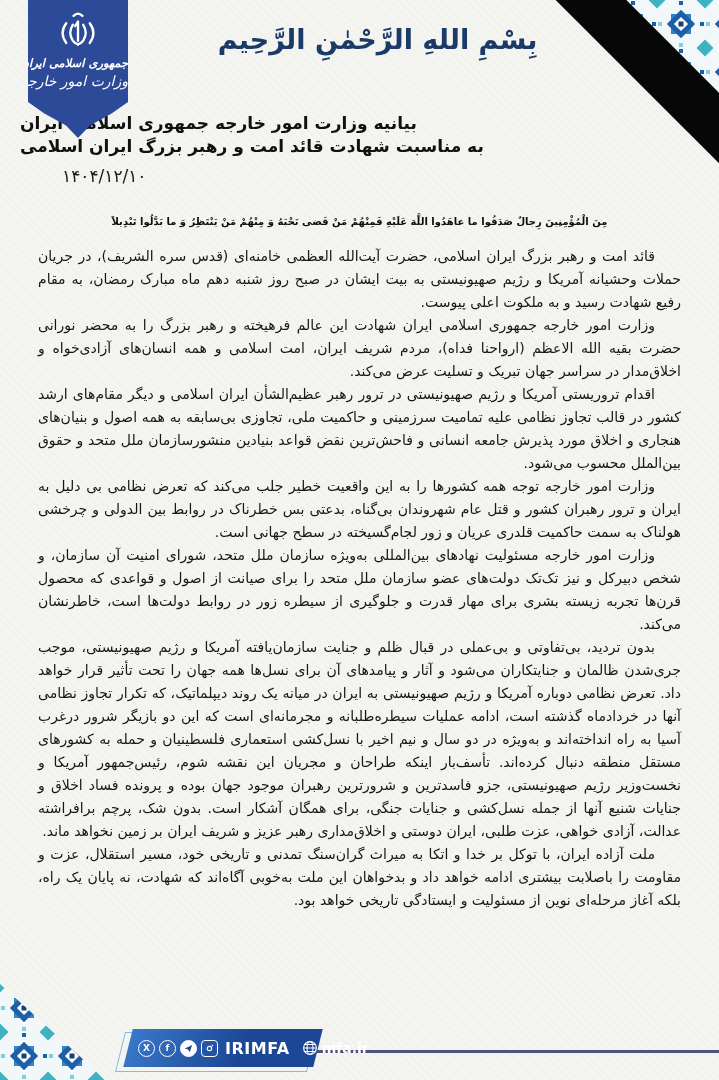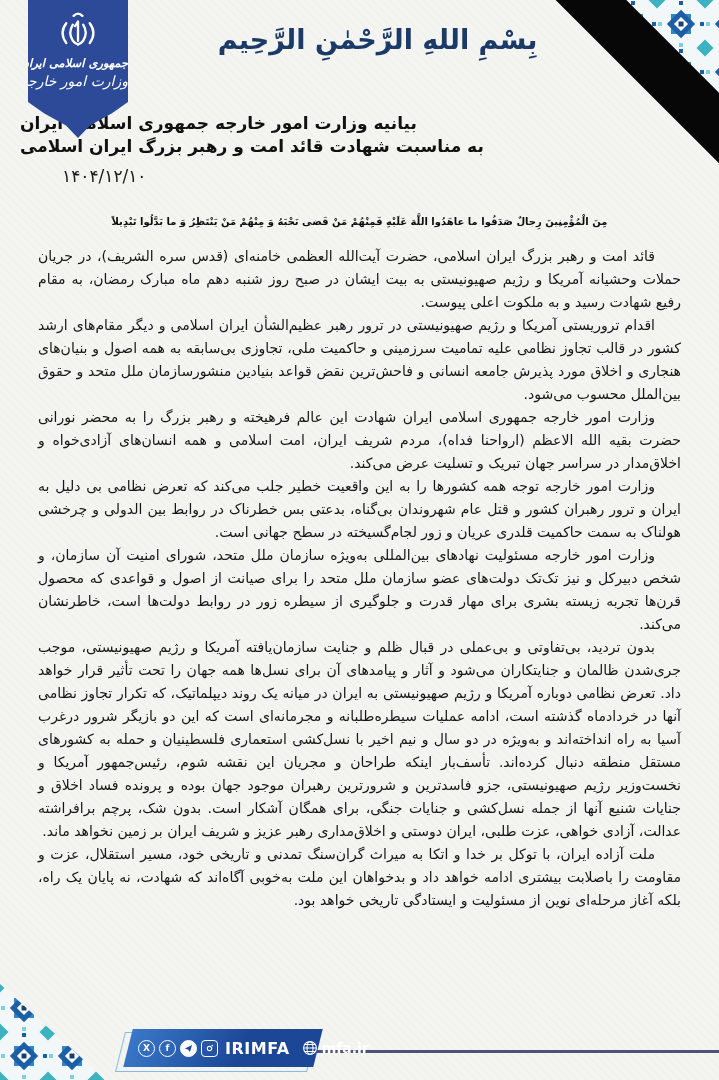--- a/index.html
+++ b/index.html
@@ -160,22 +160,22 @@
   <div class="title">
     <div>بیانیه وزارت امور خارجه جمهوری اسلامی ایران</div>
     <div>به مناسبت شهادت قائد امت و رهبر بزرگ ایران اسلامی</div>
   </div>
 
   <div class="date">۱۴۰۴/۱۲/۱۰</div>
 
   <div class="body">
     <p class="verse">مِنَ الْمُؤْمِنِينَ رِجالٌ صَدَقُوا ما عاهَدُوا اللَّهَ عَلَيْهِ فَمِنْهُمْ مَنْ قَضى نَحْبَهُ وَ مِنْهُمْ مَنْ يَنْتَظِرُ وَ ما بَدَّلُوا تَبْدِيلاً</p>
     <p>قائد امت و رهبر بزرگ ایران اسلامی، حضرت آیت‌الله العظمی خامنه‌ای (قدس سره الشریف)، در جریان حملات وحشیانه آمریکا و رژیم صهیونیستی به بیت ایشان در صبح روز شنبه دهم ماه مبارک رمضان، به مقام رفیع شهادت رسید و به ملکوت اعلی پیوست.</p>
+    <p>وزارت امور خارجه جمهوری اسلامی ایران شهادت این عالم فرهیخته و رهبر بزرگ را به محضر نورانی حضرت بقیه الله الاعظم (ارواحنا فداه)، مردم شریف ایران، امت اسلامی و همه انسان‌های آزادی‌خواه و اخلاق‌مدار در سراسر جهان تبریک و تسلیت عرض می‌کند.</p>
     <p>اقدام تروریستی آمریکا و رژیم صهیونیستی در ترور رهبر عظیم‌الشأن ایران اسلامی و دیگر مقام‌های ارشد کشور در قالب تجاوز نظامی علیه تمامیت سرزمینی و حاکمیت ملی، تجاوزی بی‌سابقه به همه اصول و بنیان‌های هنجاری و اخلاق مورد پذیرش جامعه انسانی و فاحش‌ترین نقض قواعد بنیادین منشورسازمان ملل متحد و حقوق بین‌الملل محسوب می‌شود.</p>
-    <p>وزارت امور خارجه جمهوری اسلامی ایران شهادت این عالم فرهیخته و رهبر بزرگ را به محضر نورانی حضرت بقیه الله الاعظم (ارواحنا فداه)، مردم شریف ایران، امت اسلامی و همه انسان‌های آزادی‌خواه و اخلاق‌مدار در سراسر جهان تبریک و تسلیت عرض می‌کند.</p>
     <p>وزارت امور خارجه توجه همه کشورها را به این واقعیت خطیر جلب می‌کند که تعرض نظامی بی دلیل به ایران و ترور رهبران کشور و قتل عام شهروندان بی‌گناه، بدعتی بس خطرناک در روابط بین الدولی و چرخشی هولناک به سمت حاکمیت قلدری عریان و زور لجام‌گسیخته در سطح جهانی است.</p>
     <p>وزارت امور خارجه مسئولیت نهادهای بین‌المللی به‌ویژه سازمان ملل متحد، شورای امنیت آن سازمان، و شخص دبیرکل و نیز تک‌تک دولت‌های عضو سازمان ملل متحد را برای صیانت از اصول و قواعدی که محصول قرن‌ها تجربه زیسته بشری برای مهار قدرت و جلوگیری از سیطره زور در روابط دولت‌ها است، خاطرنشان می‌کند.</p>
     <p>بدون تردید، بی‌تفاوتی و بی‌عملی در قبال ظلم و جنایت سازمان‌یافته آمریکا و رژیم صهیونیستی، موجب جری‌شدن ظالمان و جنایتکاران می‌شود و آثار و پیامدهای آن برای نسل‌ها همه جهان را تحت تأثیر قرار خواهد داد. تعرض نظامی دوباره آمریکا و رژیم صهیونیستی به ایران در میانه یک روند دیپلماتیک، که تکرار تجاوز نظامی آنها در خردادماه گذشته است، ادامه عملیات سیطره‌طلبانه و مجرمانه‌ای است که این دو بازیگر شرور درغرب آسیا به راه انداخته‌اند و به‌ویژه در دو سال و نیم اخیر با نسل‌کشی استعماری فلسطینیان و حمله به کشورهای مستقل منطقه دنبال کرده‌اند. تأسف‌بار اینکه طراحان و مجریان این نقشه شوم، رئیس‌جمهور آمریکا و نخست‌وزیر رژیم صهیونیستی، جزو فاسدترین و شرورترین رهبران موجود جهان بوده و پرونده فساد اخلاق و جنایات شنیع آنها از جمله نسل‌کشی و جنایات جنگی، برای همگان آشکار است. بدون شک، پرچم برافراشته عدالت، آزادی خواهی، عزت طلبی، ایران دوستی و اخلاق‌مداری رهبر عزیز و شریف ایران بر زمین نخواهد ماند.</p>
     <p>ملت آزاده ایران، با توکل بر خدا و اتکا به میراث گران‌سنگ تمدنی و تاریخی خود، مسیر استقلال، عزت و مقاومت را باصلابت بیشتری ادامه خواهد داد و بدخواهان این ملت به‌خوبی آگاه‌اند که شهادت، نه پایان یک راه، بلکه آغاز مرحله‌ای نوین از مسئولیت و ایستادگی تاریخی خواهد بود.</p>
   </div>
 
   <div class="tile-bl">
     <svg width="106" height="96">
         <rect width="106" height="96" fill="url(#tilePat)"></rect>
       </svg>

